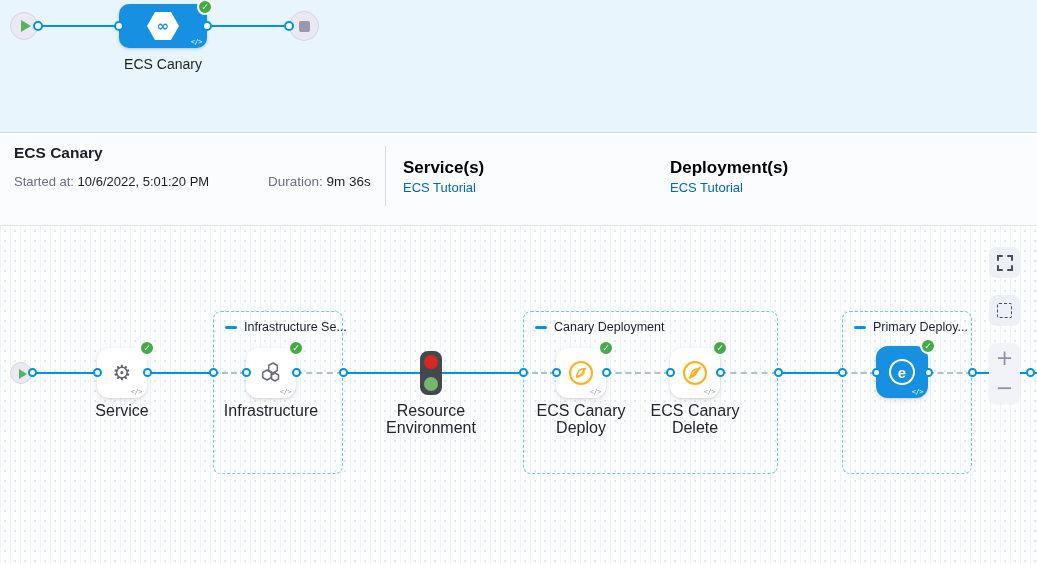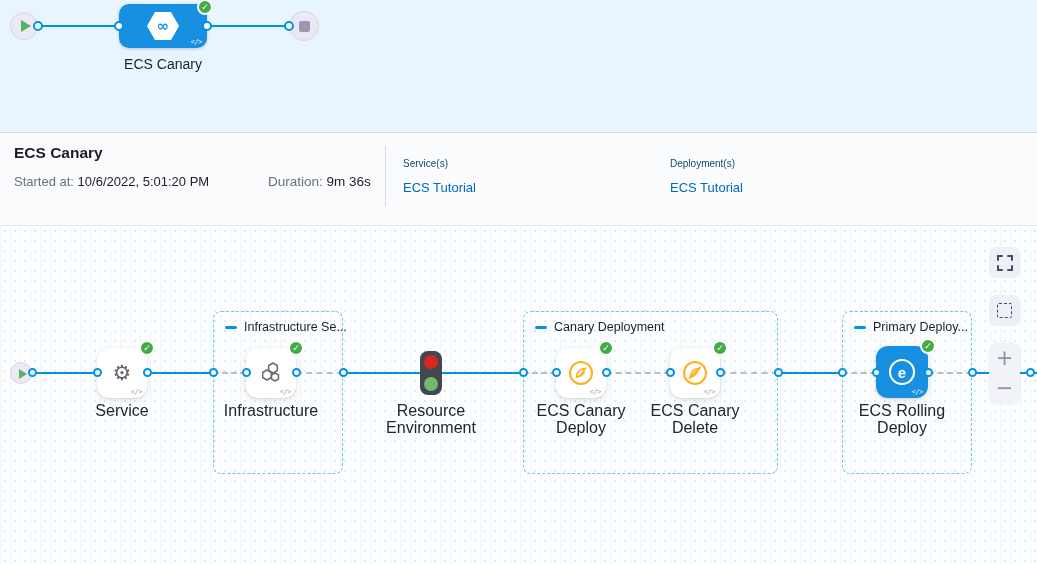--- a/index.html
+++ b/index.html
@@ -33,21 +33,21 @@
   .mm-label { position:absolute; left:103px; top:56px; width:120px; text-align:center;
               font-size:14px; color:#1e1e30; }
 
   
   .info-bar { position:absolute; left:0; top:134px; width:1037px; height:91px; background:#fbfcfe; }
   .ib-title { position:absolute; left:14px; top:10px; font-size:15.5px; font-weight:bold; color:#1c1c28; }
   .ib-row { position:absolute; left:14px; top:40px; font-size:13px; color:#6b6d85; }
   .ib-row b, .ib-dur b { color:#1e1e28; font-weight:normal; }
   .ib-dur { position:absolute; left:268px; top:40px; font-size:13.5px; color:#6b6d85; }
   .ib-divider { position:absolute; left:385px; top:12px; width:1px; height:60px; background:#d8dae3; }
-  .ib-block-label { position:absolute; font-size:10px; font-weight:normal; color:#0c4a6e; }
+  .ib-block-label { position:absolute; font-size:17px; font-weight:bold; color:#000000; }
   .ib-link { position:absolute; font-size:13px; color:#0067c7; cursor:pointer; }
 
   
   .graph { position:absolute; left:0; top:225px; width:1037px; height:339px;
            background-color:#fdfeff;
            background-image:
              repeating-linear-gradient(to right, #edf6fa 0 1px, transparent 1px 10px),
              radial-gradient(#e0eaea 1.1px, transparent 1.3px);
            background-size:10px 10px, 10px 10px;
            border-top:1px solid #e4e5ea; }
@@ -224,21 +224,20 @@
     </svg>
     <span class="code-glyph">&lt;/&gt;</span>
   </div>
   <div class="nlabel" style="left:645px;width:100px;">ECS Canary Delete</div>
 
   <div class="card blue" style="left:876px;">
     <span class="badge">✓</span>
     <span class="e-icon">e</span>
     <span class="code-glyph white">&lt;/&gt;</span>
   </div>
-  <div class="nlabel" style="left:852px;width:100px;">ECS Rolling Deploy</div>
 
   <div class="port" style="left:28px;"></div>
   <div class="port" style="left:93px;"></div>
   <div class="port" style="left:143px;"></div>
   <div class="port" style="left:209px;"></div>
   <div class="port" style="left:242px;"></div>
   <div class="port" style="left:292px;"></div>
   <div class="port" style="left:339px;"></div>
   <div class="port" style="left:519px;"></div>
   <div class="port" style="left:552px;"></div>

